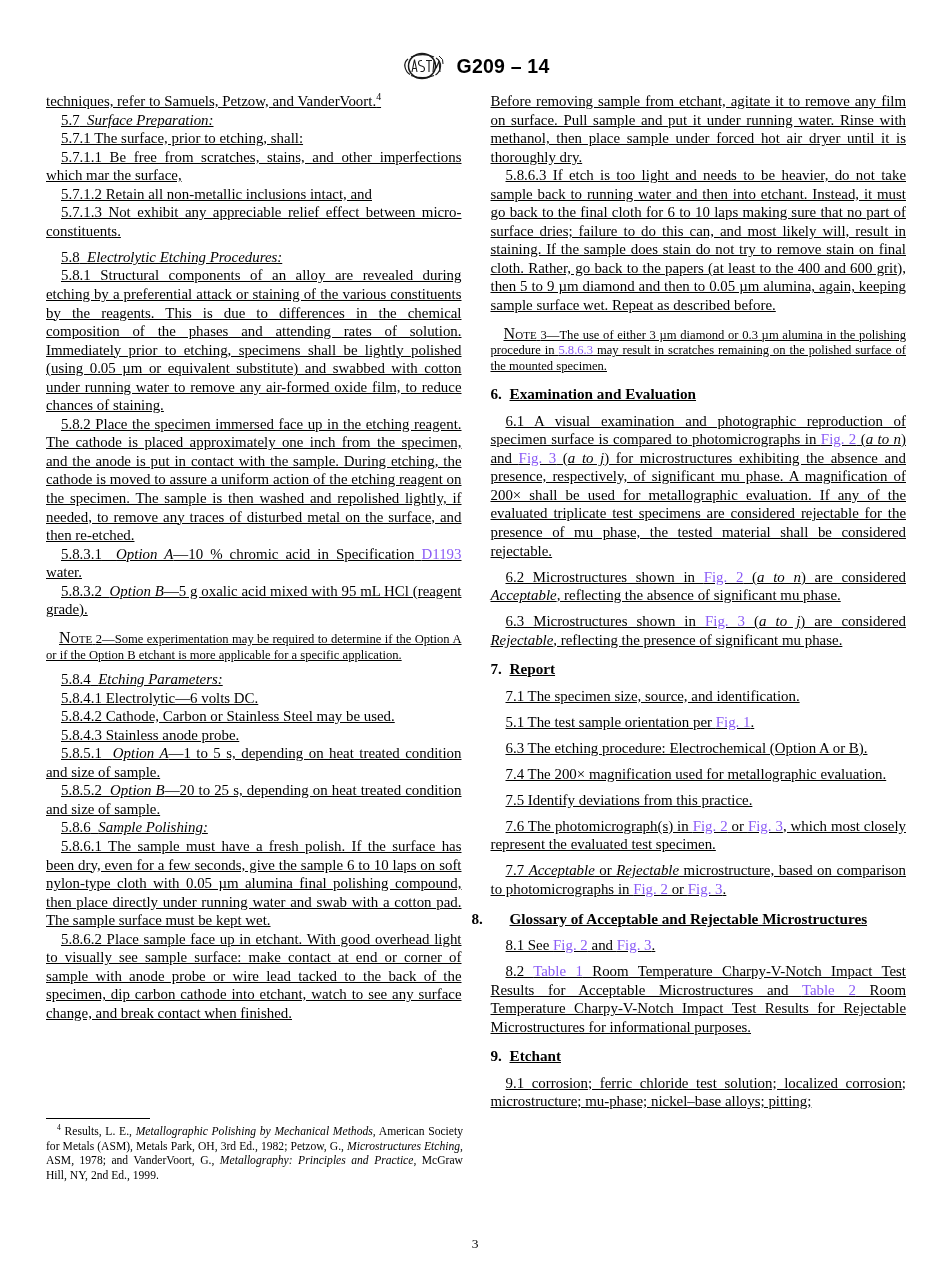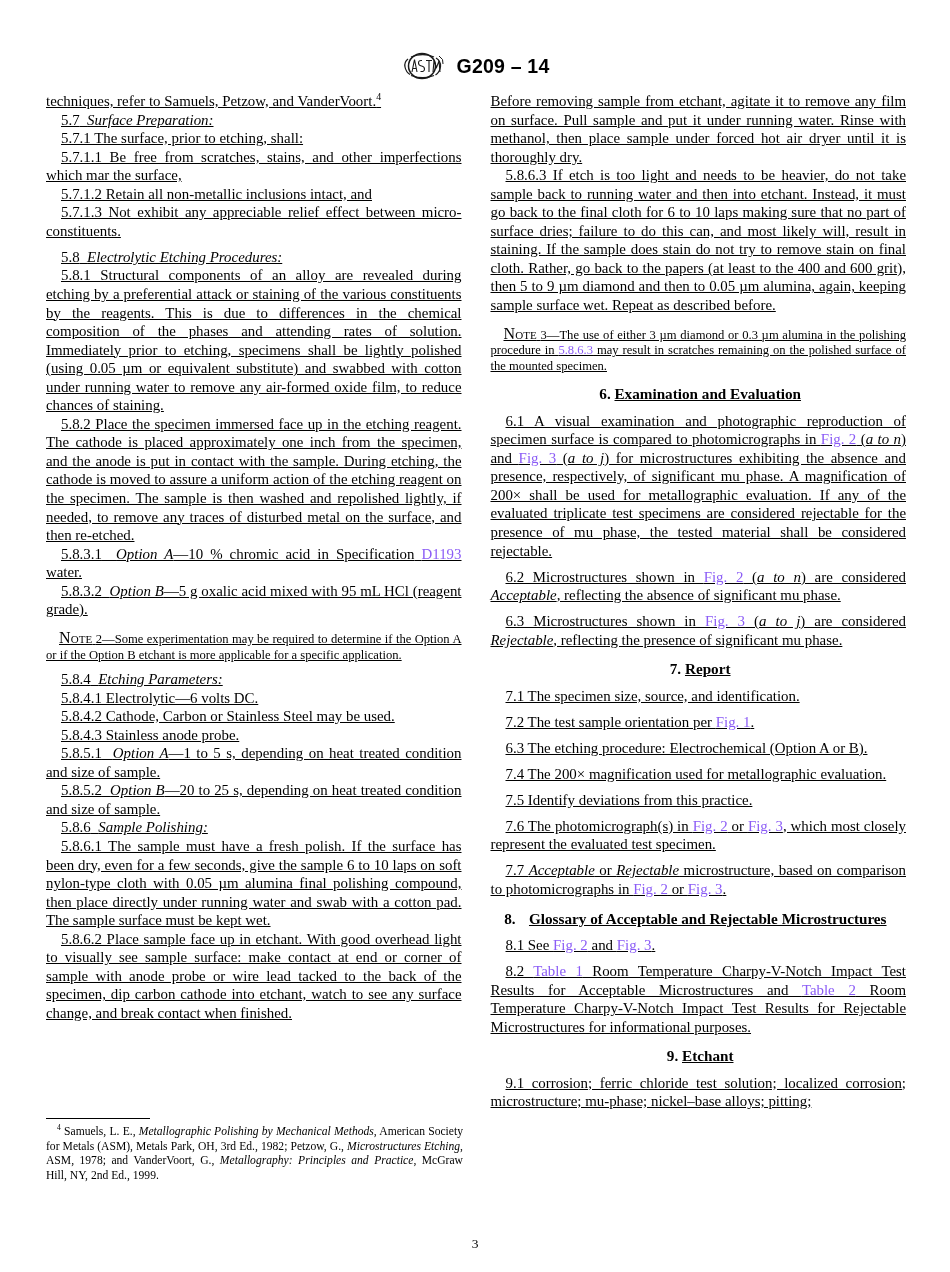--- a/index.html
+++ b/index.html
@@ -82,21 +82,21 @@
   i, .it { font-style: italic; }
   .link {
     color: #8b5cf6;
   }
   .sec-head {
     font-family: "Liberation Serif", "DejaVu Serif", serif;
     font-weight: bold;
     font-size: 15.2px;
     margin-top: 11px;
     margin-bottom: 3px;
-    text-align: center;
+    text-align: left;
     text-indent: 0;
     line-height: 1.24;
   }
   .sec-head .hang {
     display: inline-block;
     width: 19px;
   }
   .sec-head.wrap {
     padding-left: 19px;
     text-indent: -19px;
@@ -230,21 +230,21 @@
       <p class="clause gap"><span>6.1  A visual examination and photographic reproduction of specimen surface is compared to photomicrographs in </span><span class="link">Fig. 2</span><span> (</span><i>a to n</i><span>) and </span><span class="link">Fig. 3</span><span> (</span><i>a to j</i><span>) for microstructures exhibiting the absence and presence, respectively, of significant mu phase. A magnification of 200× shall be used for metallographic evaluation. If any of the evaluated triplicate test specimens are considered rejectable for the presence of mu phase, the tested material shall be considered rejectable.</span></p>
 
       <p class="clause gap"><span>6.2  Microstructures shown in </span><span class="link">Fig. 2</span><span> (</span><i>a to n</i><span>) are considered </span><i>Acceptable</i><span>, reflecting the absence of significant mu phase.</span></p>
 
       <p class="clause gap"><span>6.3  Microstructures shown in </span><span class="link">Fig. 3</span><span> (</span><i>a to j</i><span>) are considered </span><i>Rejectable</i><span>, reflecting the presence of significant mu phase.</span></p>
 
       <p class="sec-head"><span class="hang">7.</span><span>Report</span></p>
 
       <p class="clause gap">7.1  The specimen size, source, and identification.</p>
 
-      <p class="clause gap"><span>7.2  The test sample orientation per </span><span class="link">Fig. 1</span><span>.</span></p>
+      <p class="clause gap"><span>5.1  The test sample orientation per </span><span class="link">Fig. 1</span><span>.</span></p>
 
       <p class="clause gap">6.3  The etching procedure: Electrochemical (Option A or B).</p>
       <p class="clause gap">7.4  The 200× magnification used for metallographic evaluation.</p>
       <p class="clause gap">7.5  Identify deviations from this practice.</p>
 
       <p class="clause gap"><span>7.6  The photomicrograph(s) in </span><span class="link">Fig. 2</span><span> or </span><span class="link">Fig. 3</span><span>, which most closely represent the evaluated test specimen.</span></p>
 
       <p class="clause gap"><span>7.7  </span><i>Acceptable</i><span> or </span><i>Rejectable</i><span> microstructure, based on comparison to photomicrographs in </span><span class="link">Fig. 2</span><span> or </span><span class="link">Fig. 3</span><span>.</span></p>
 
       <p class="sec-head wrap"><span class="hang">8.</span><span>Glossary of Acceptable and Rejectable Microstructures</span></p>
@@ -255,18 +255,18 @@
 
       <p class="sec-head"><span class="hang">9.</span><span>Etchant</span></p>
 
       <p class="clause gap">9.1  corrosion; ferric chloride test solution; localized corrosion; microstructure; mu-phase; nickel–base alloys; pitting;</p>
 
     </div>
   </div>
 
   <div class="footnote-area">
     <hr class="footnote-rule">
-    <p class="footnote"><sup>4</sup><span> Samuels, L. E., </span><i>Metallographic Polishing by Mechanical Methods</i><span>, American Society for Metals (ASM), Metals Park, OH, 3rd Ed., 1982; Petzow, G., </span><i>Microstructures Etching</i><span>, ASM, 1978; and VanderVoort, G., </span><i>Metallography: Principles and Practice</i><span>, McGraw Hill, NY, 2nd Ed., 1999.</span></p>
+    <p class="footnote"><sup>4</sup><span> Results, L. E., </span><i>Metallographic Polishing by Mechanical Methods</i><span>, American Society for Metals (ASM), Metals Park, OH, 3rd Ed., 1982; Petzow, G., </span><i>Microstructures Etching</i><span>, ASM, 1978; and VanderVoort, G., </span><i>Metallography: Principles and Practice</i><span>, McGraw Hill, NY, 2nd Ed., 1999.</span></p>
   </div>
 
   <div class="page-number">3</div>
 
 </div>
 
 </body></html>

